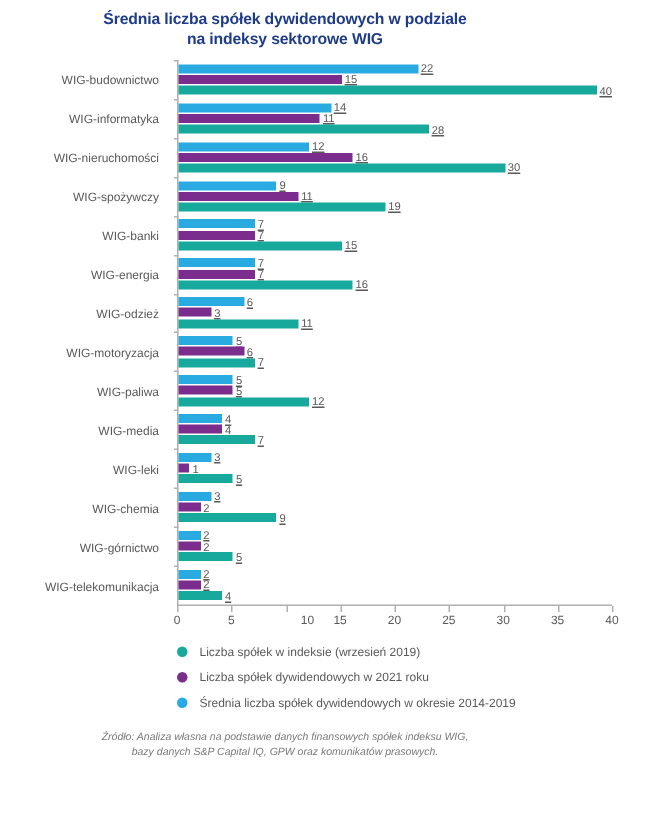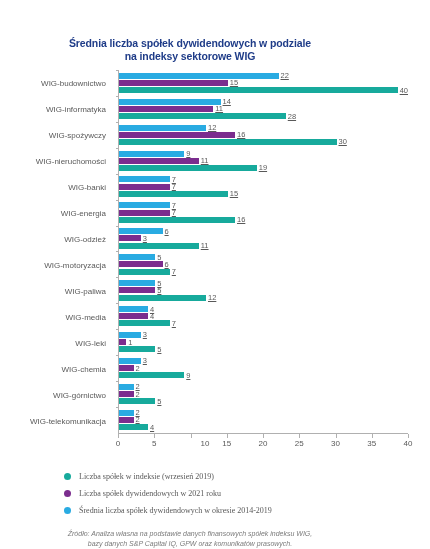--- a/index.html
+++ b/index.html
@@ -16,21 +16,20 @@
     position: relative;
   }
 
   #chart-card {
     width: 380px;
     height: 549px;
     box-sizing: border-box;
     display: flex;
     flex-direction: column;
     background: #ffffff;
-    justify-content: flex-end;
   }
 
   
   #chart-title {
     text-align: center;
     color: #1F3C88;
     font-size: 10.5px;
     font-weight: bold;
     line-height: 13px;
     padding: 7px 40px 0 40px;
@@ -143,23 +142,22 @@
     position: absolute;
     top: 5px;
     font-size: 8px;
     color: #595959;
     transform: translateX(-50%);
     white-space: nowrap;
   }
 
   
   #legend {
-    margin-top: 20px;
-    padding-left: 64px;
-    font-family: Liberation Serif, serif;
+    margin-top: 8px;
+    padding-left: 118px;
   }
   .legend-item {
     display: flex;
     align-items: center;
     height: 17px;
   }
   .legend-dot {
     width: 7px;
     height: 7px;
     border-radius: 50%;
@@ -194,22 +192,22 @@
 
   <div id="chart-title">
     <span>Średnia liczba spółek dywidendowych w podziale</span>
     <span class="line2">na indeksy sektorowe WIG</span>
   </div>
 
   <div id="plot-region">
     <div id="category-axis">
         <div class="category-label">WIG-budownictwo</div>
         <div class="category-label">WIG-informatyka</div>
+        <div class="category-label">WIG-nieruchomości</div>
         <div class="category-label">WIG-spożywczy</div>
-        <div class="category-label">WIG-nieruchomości</div>
         <div class="category-label">WIG-banki</div>
         <div class="category-label">WIG-energia</div>
         <div class="category-label">WIG-odzież</div>
         <div class="category-label">WIG-motoryzacja</div>
         <div class="category-label">WIG-paliwa</div>
         <div class="category-label">WIG-media</div>
         <div class="category-label">WIG-leki</div>
         <div class="category-label">WIG-chemia</div>
         <div class="category-label">WIG-górnictwo</div>
         <div class="category-label">WIG-telekomunikacja</div>

